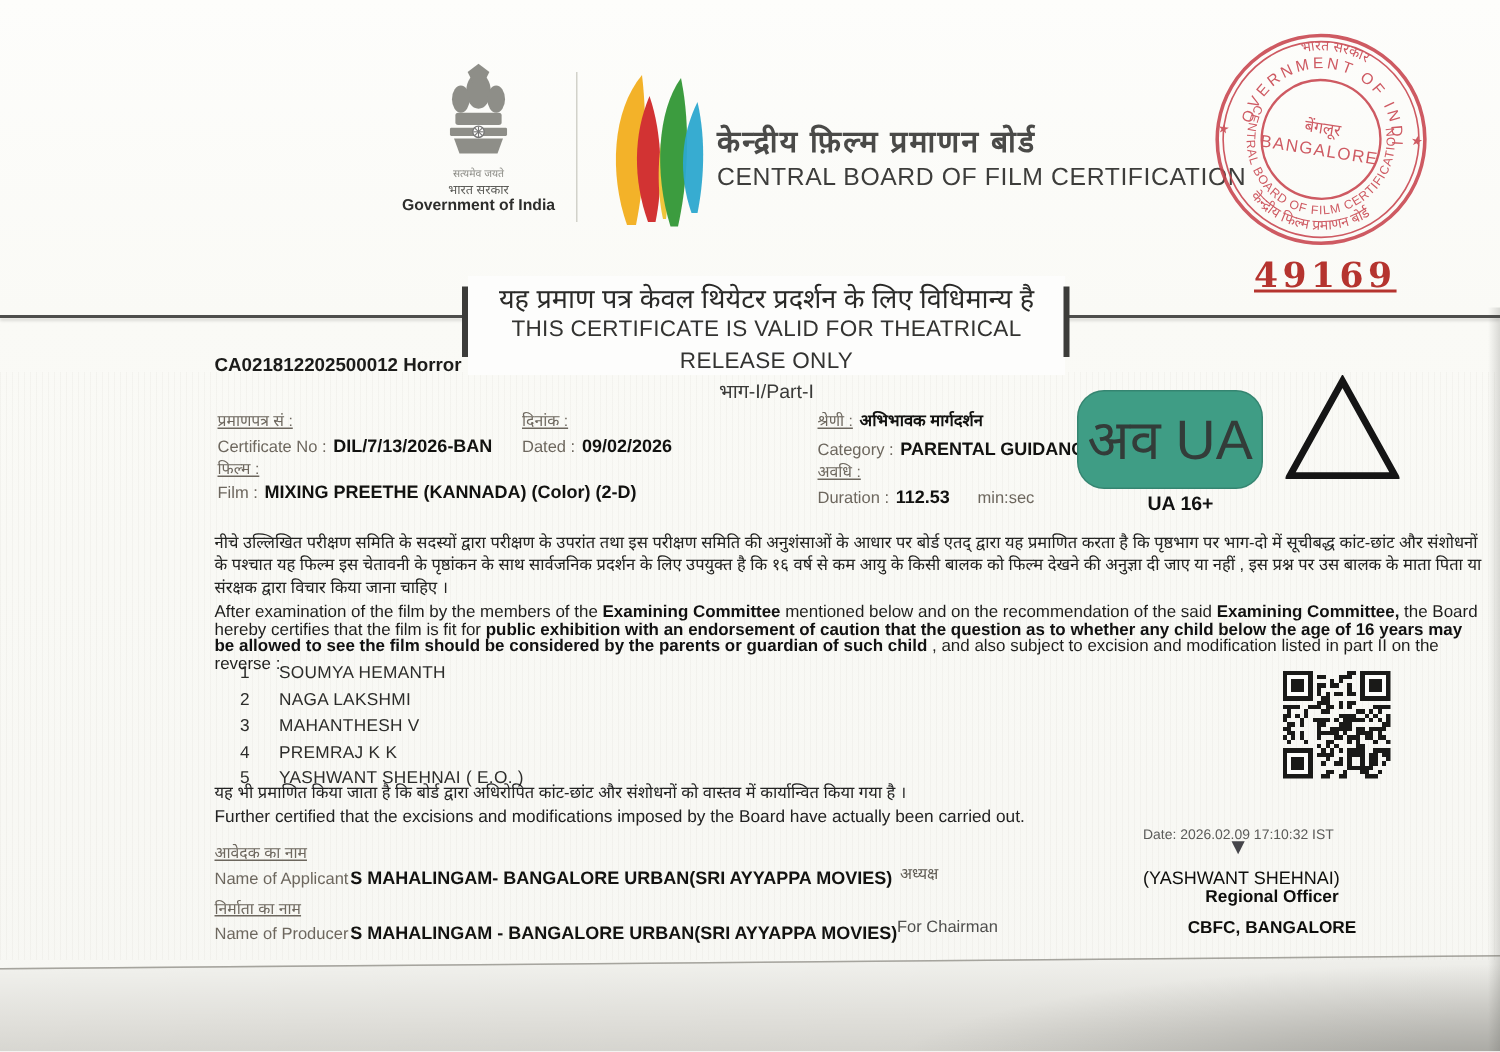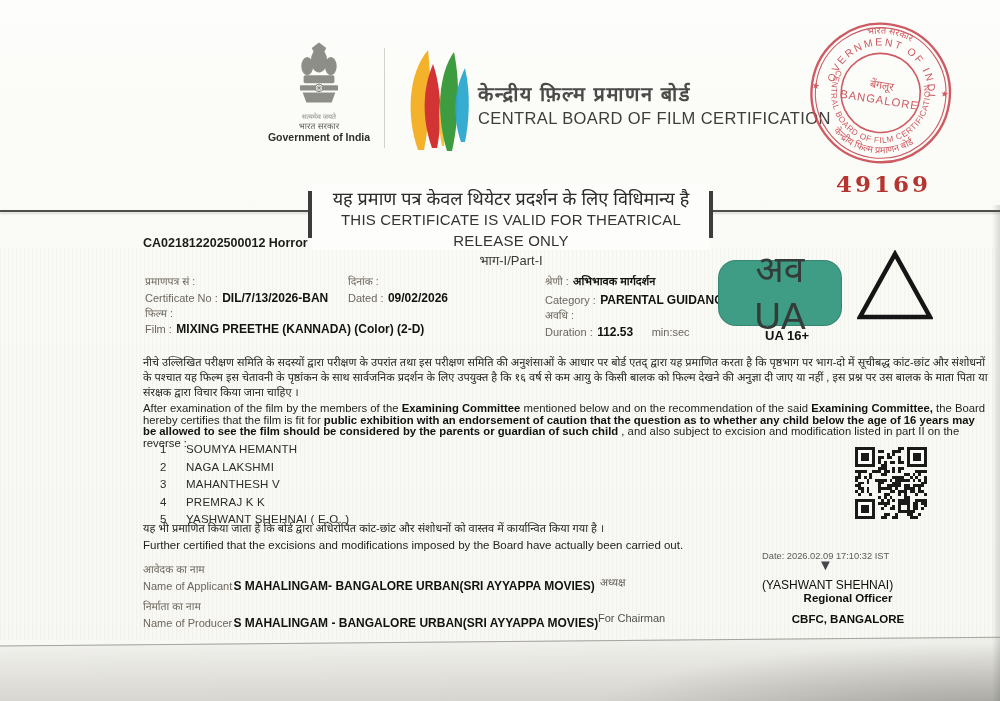--- a/index.html
+++ b/index.html
@@ -19,38 +19,38 @@
     background:radial-gradient(ellipse at 100% 120%,rgba(80,80,75,.38),rgba(0,0,0,0) 60%);}
   .content{z-index:3;}
   
   .emblem-text{width:116px;text-align:center;color:#555;}
   .emblem-text .motto{font-size:7px;color:#8a8a84;line-height:8px;}
   .emblem-text .hi{font-size:8.5px;color:#5c5c58;line-height:10px;}
   .emblem-text .en{font-size:10.5px;font-weight:bold;color:#2e2e2c;line-height:13px;}
   .vdivider{width:1px;height:100px;background:#d2d2ca;}
   .org-hi{font-size:20px;font-weight:600;color:#4a4a48;letter-spacing:1.5px;}
   .org-en{font-size:16.5px;color:#3d3d3b;letter-spacing:.4px;}
-  .serial{font-family:"DejaVu Serif",serif;font-size:23px;font-weight:bold;color:#b5342f;letter-spacing:3px;}
+  .serial{font-family:"DejaVu Serif",serif;font-size:23px;font-weight:bold;color:#b5342f;letter-spacing:3px;text-decoration:underline;}
   
   .rule{height:2px;background:#4e4e4c;box-shadow:0 2px 2px rgba(0,0,0,.12);}
   .bar{width:4px;background:#3c3c3a;}
   .banner-box{left:312px;top:184px;width:398px;height:66px;background:#fdfdfc;text-align:center;}
   .banner-hi{font-size:18px;color:#2a2a28;line-height:20px;}
   .banner-en{font-size:15px;color:#333331;letter-spacing:.2px;line-height:21px;}
   .banner-part{font-size:13px;color:#3a3a38;line-height:20px;}
   .refcode{font-size:12.5px;font-weight:bold;color:#1c1c1a;}
   
-  .hlab{font-size:10.5px;color:#6d675e;}
+  .hlab{font-size:10.5px;color:#6d675e;text-decoration:underline;}
   .elab{font-size:11px;color:#6d675e;}
   .val{font-size:12px;font-weight:bold;color:#121210;}
   .frow{line-height:16px;white-space:nowrap;}
   
   .badge{left:718px;top:260px;width:122px;height:64px;border-radius:18px;
     display:flex;align-items:center;justify-content:center;gap:10px;
-    border:1px solid rgba(0,0,0,.15);flex-direction:column;}
+    border:1px solid rgba(0,0,0,.15);}
   .badge .bt{font-size:37px;color:#333c39;line-height:1;}
   .badge-sub{font-size:13px;font-weight:bold;color:#111;}
   
   .para-hi{font-size:11px;line-height:14.8px;color:#222220;width:852px;}
   .para-en{font-size:11.3px;line-height:11.6px;color:#1e1e1c;width:848px;}
   .para-en b{color:#111;}
   .small-hi{font-size:11px;color:#222;}
   .small-en{font-size:11.5px;color:#222;}
   
   .member-row{display:flex;font-size:11.5px;color:#2c2c2a;margin-bottom:5.6px;letter-spacing:.2px;}

